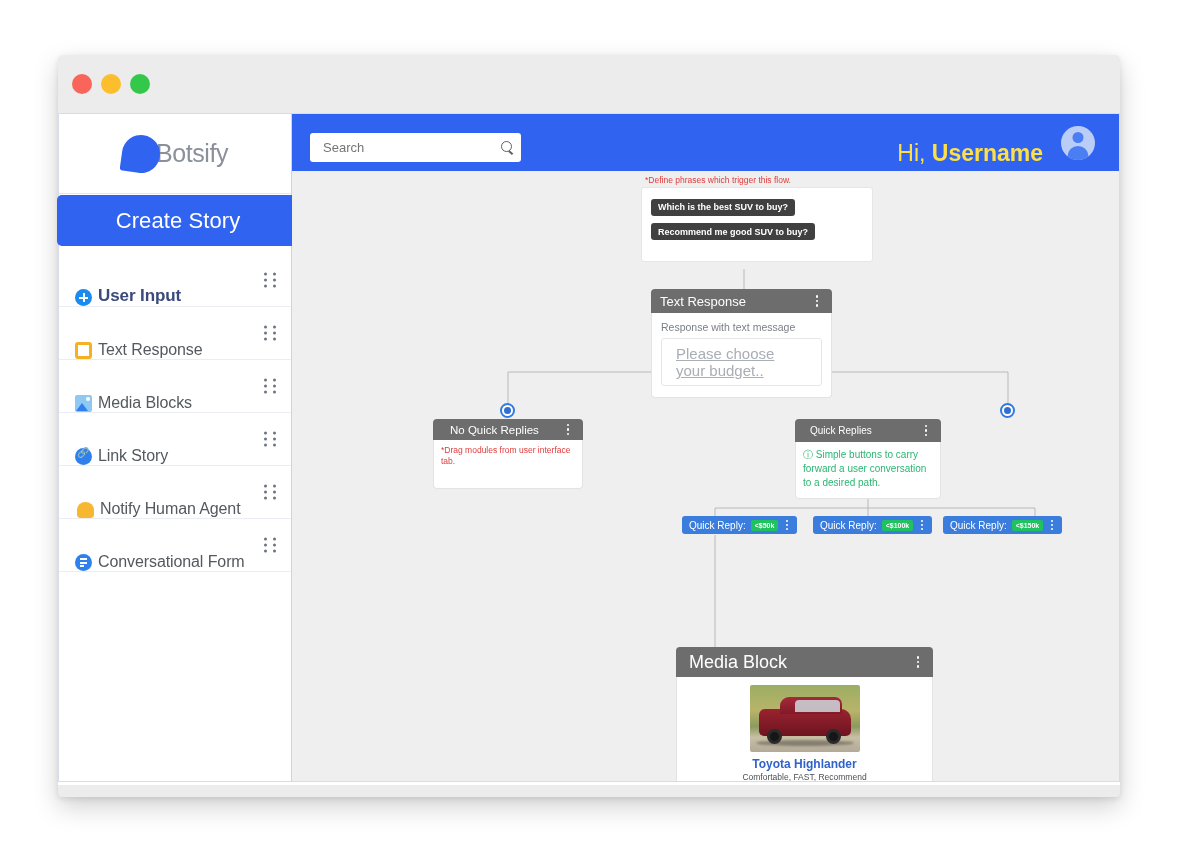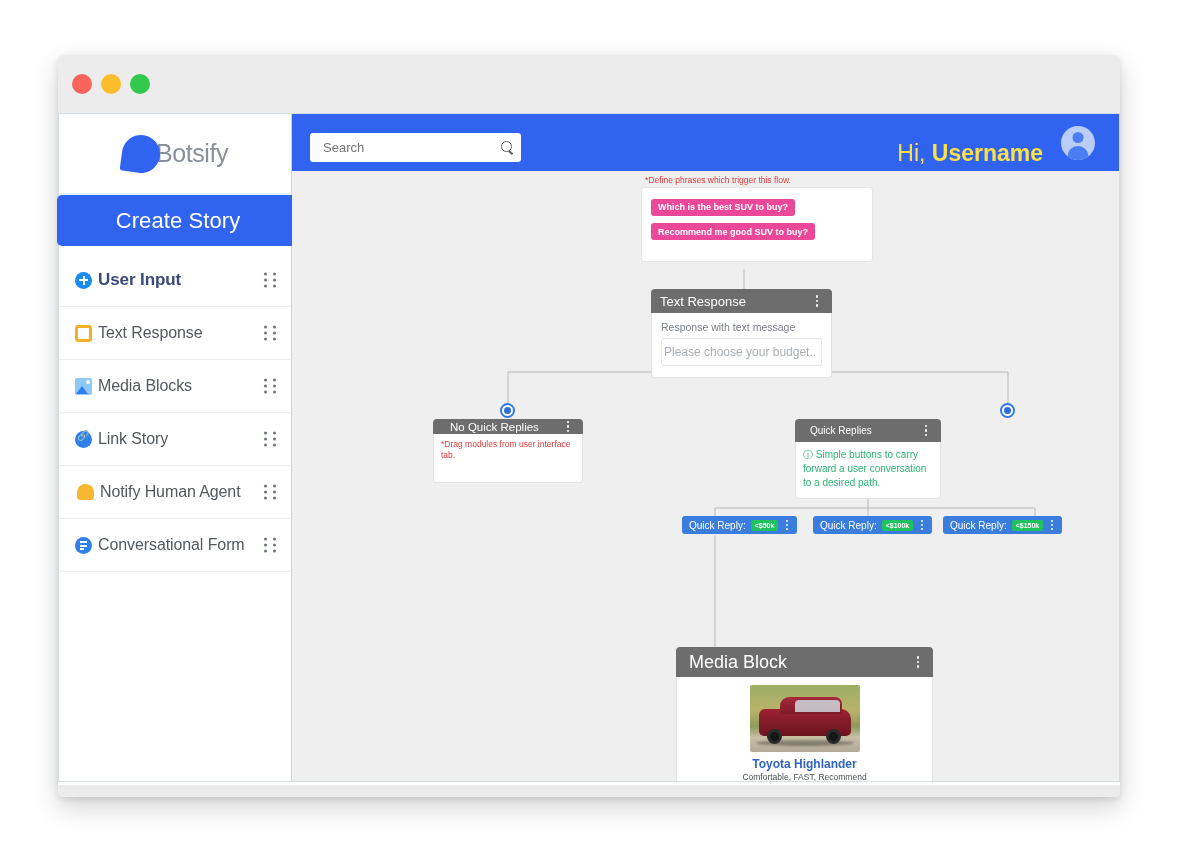--- a/index.html
+++ b/index.html
@@ -88,21 +88,21 @@
     cursor: pointer;
   }
   #module-list {
     position: absolute;
     left: 0; top: 140px;
     width: 100%;
   }
   .module-row {
     position: relative;
     height: 53px;
-    display: flex; align-items: center;
+    display: flex; align-items: flex-end;
     border-bottom: 1px solid #eaeef4;
     padding: 0 14px 0 16px;
     cursor: pointer;
   }
   .module-icon {
     width: 17px; height: 17px;
     margin-right: 6px;
     flex: 0 0 17px;
     position: relative;
   }
@@ -238,41 +238,41 @@
     color: #e03b3b; font-size: 8.5px; padding: 4px 8px 2px 8px;
   }
   #node-user-input .ui-card {
     background: #ffffff; border: 1px solid #e6e6e6;
     border-radius: 3px;
     margin: 0 4px 8px 4px;
     padding: 8px 9px 16px 9px;
   }
   .phrase-pill {
     display: inline-block;
-    background: #ec4899; color: #ffffff;
+    background: #404040; color: #ffffff;
     font-size: 9px; font-weight: bold;
     padding: 3.5px 7px; border-radius: 3px;
     margin-bottom: 5px; white-space: nowrap;
   }
 
   
   #node-text-response { left: 359px; top: 118px; width: 181px; }
   #node-text-response .node-head { height: 24px; font-size: 13px; }
   #node-text-response .tr-desc {
     font-size: 10.5px; color: #7a7f86; padding: 8px 9px 5px 9px;
   }
   #node-text-response .tr-field {
     margin: 0 9px 11px 9px; border: 1px solid #e6e6e6;
-    border-radius: 3px; padding: 6px 2px;
-    font-size: 12px; color: #a9aeb4;
+    border-radius: 3px; padding: 6px 14px;
+    font-size: 15px; color: #a9aeb4; text-decoration: underline;
   }
 
   
   #node-no-qr { left: 141px; top: 248px; width: 150px; }
-  #node-no-qr .node-head { height: 15px; font-size: 11.5px; }
+  #node-no-qr .node-head { height: 21px; font-size: 11.5px; }
   #node-no-qr .node-head .title { padding-left: 8px; }
   #node-no-qr .nqr-note {
     color: #e03b3b; font-size: 8.5px; line-height: 1.35;
     padding: 5px 8px 20px 7px;
   }
 
   
   #node-qr { left: 503px; top: 248px; width: 146px; }
   #node-qr .node-head { height: 23px; font-size: 10px; }
   #node-qr .node-head .title { padding-left: 6px; }

